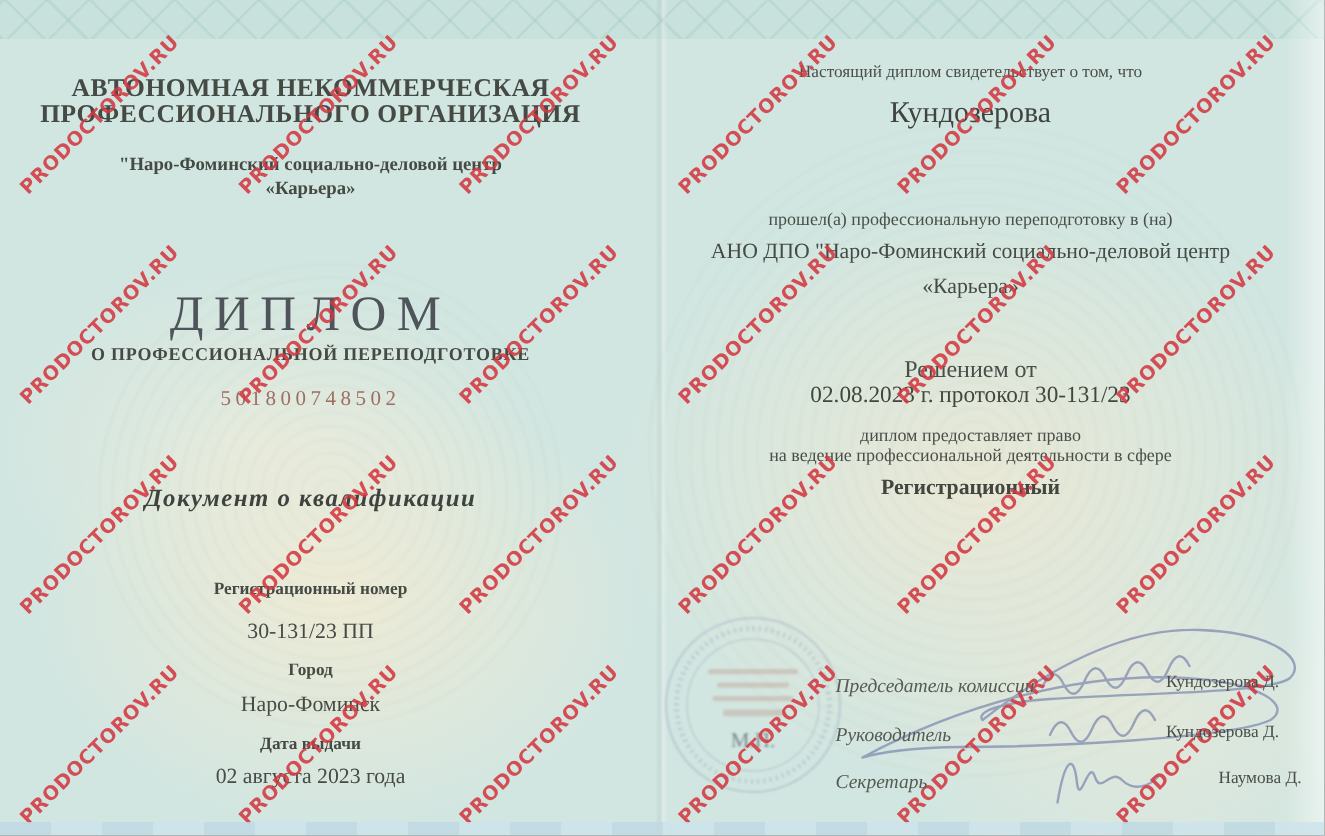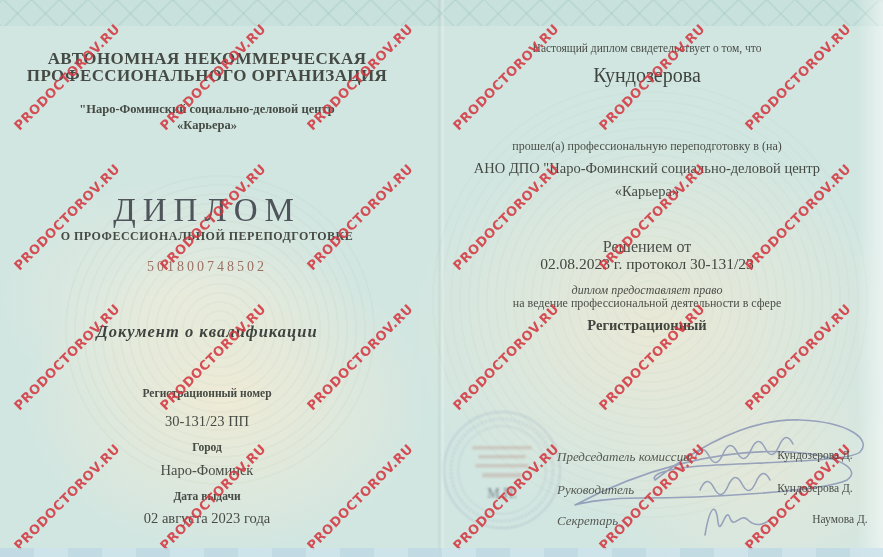--- a/index.html
+++ b/index.html
@@ -53,21 +53,21 @@
   .city-lbl{top:441px;} .city-val{top:462px;}
   .date-lbl{top:490px;} .date-val{top:510px;}
 
   .intro{top:42px;font-size:11.5px;color:#4a4e48;}
   .holder{top:63px;font-size:20px;line-height:25px;color:#3f443f;}
   .training{top:139px;font-size:12px;color:#4a4e48;}
   .org-r1{top:160px;font-size:14.5px;color:#454a44;}
   .org-r2{top:183px;font-size:14.5px;color:#454a44;}
   .dec-lbl{top:238px;font-size:16px;color:#4a4e48;}
   .dec-val{top:255px;font-size:15.5px;color:#42463f;}
-  .grant1{top:283px;font-size:12px;color:#4a4e48;font-style:italic;}
+  .grant1{top:283px;font-size:12px;color:#4a4e48;}
   .grant2{top:296px;font-size:12px;color:#4a4e48;font-family:Liberation Serif, serif;}
   .spec{top:317px;font-size:14.5px;font-weight:bold;color:#42463f;}
 
   .sig-role{position:absolute;font-style:italic;font-size:13px;color:#555a52;white-space:nowrap;text-align:center;}
   .sig-name{position:absolute;width:124px;text-align:center;font-size:11.5px;color:#4a4e49;white-space:nowrap;}
   .role-1{left:557px;top:449px;} .role-2{left:557px;top:482px;} .role-3{left:557px;top:513px;}
   .name-1{left:753px;top:449px;} .name-2{left:753px;top:482px;} .name-3{left:778px;top:513px;}
 
   .seal-svg{position:absolute;left:440px;top:405px;}
   .sigs-svg{position:absolute;left:550px;top:400px;pointer-events:none;}

